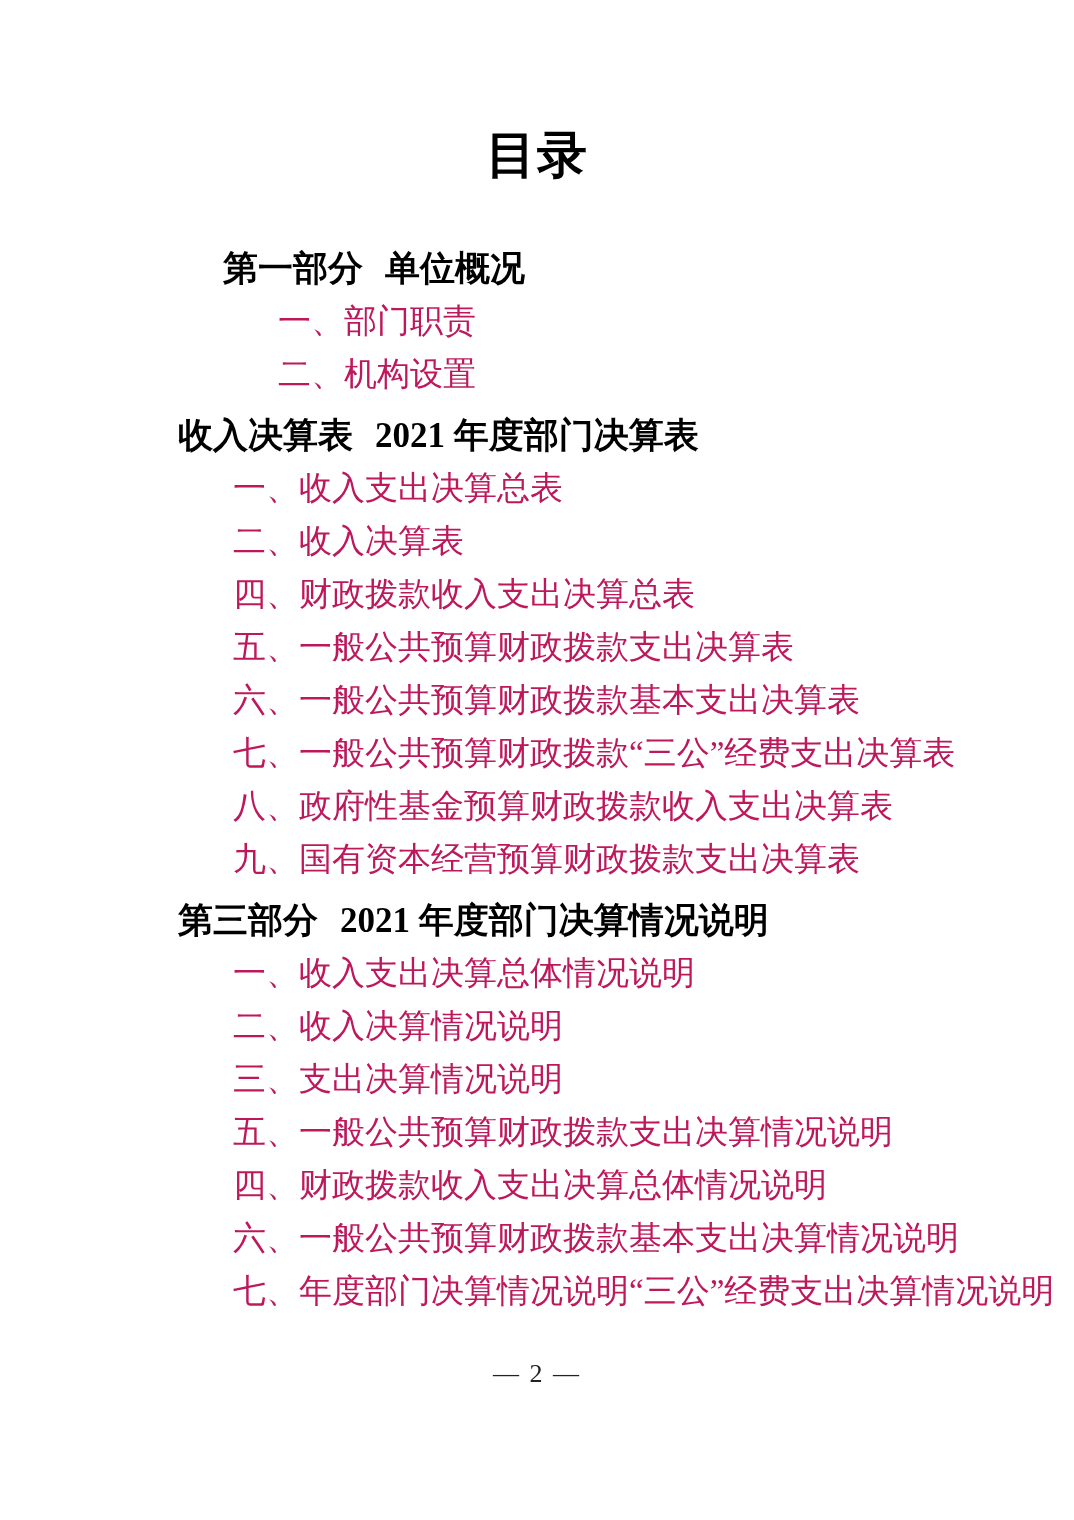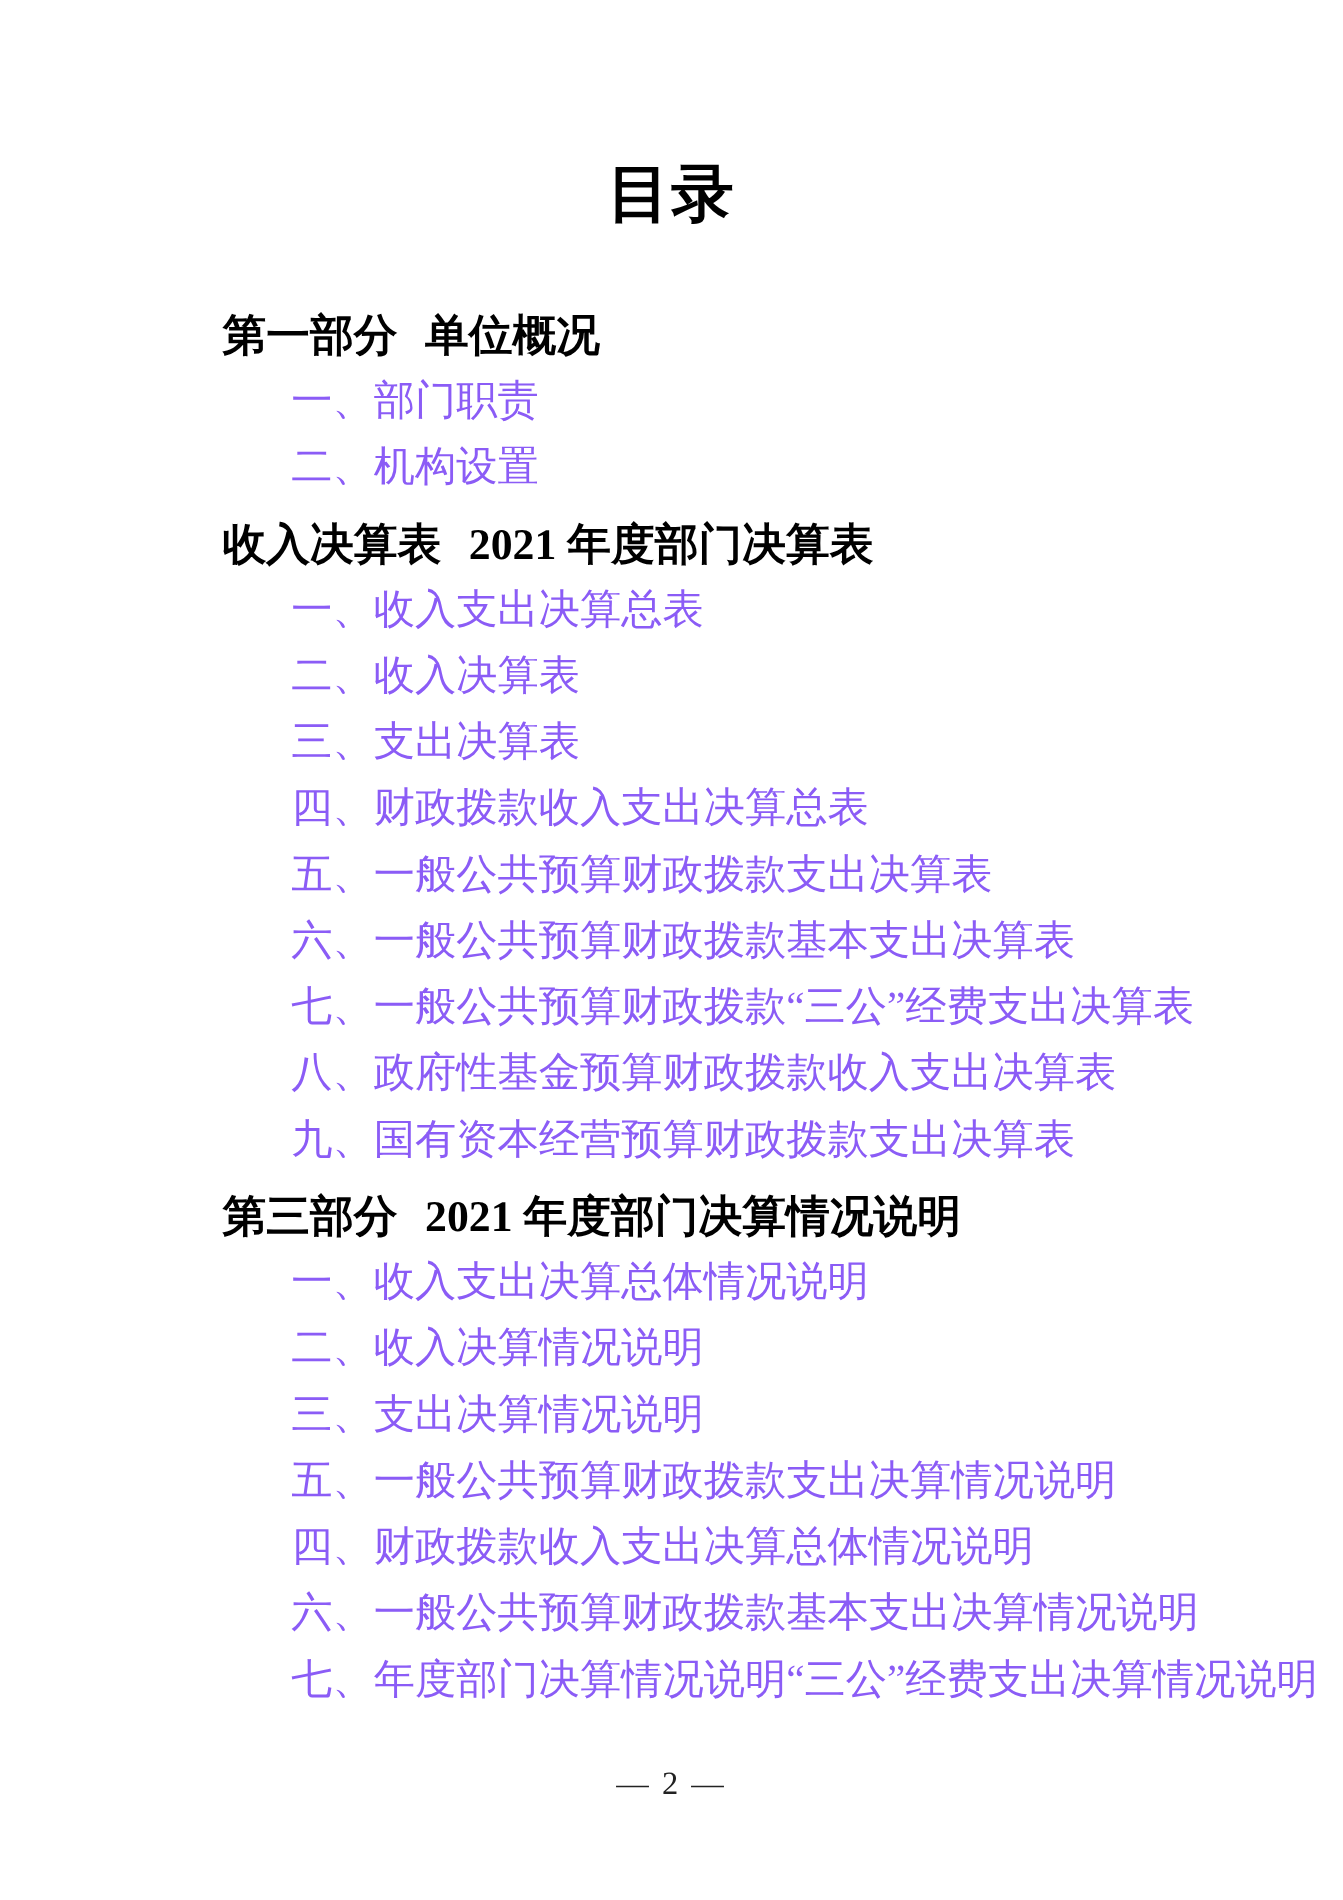--- a/index.html
+++ b/index.html
@@ -30,20 +30,21 @@
   }
   .toc {
     padding-left: 178px;
     padding-right: 70px;
   }
   .toc-section {
     margin-top: 8px;
   }
   .toc-section:first-child {
     margin-top: 58px;
+    margin-left: 45px;
   }
   .section-heading {
     margin: 0;
     font-size: 35px;
     line-height: 53px;
     font-weight: bold;
     color: #000000;
     white-space: nowrap;
   }
   .section-title {
@@ -51,21 +52,21 @@
   }
   .section-items {
     list-style: none;
     margin: 0;
     padding: 0 0 0 55px;
   }
   .toc-item {
     font-size: 33px;
     line-height: 53px;
     font-weight: normal;
-    color: #8b5cf6;
+    color: #be185d;
     white-space: nowrap;
   }
   .page-footer {
     margin-top: 41px;
     text-align: center;
     font-size: 26px;
     line-height: 30px;
     color: #222222;
     letter-spacing: 2px;
   }
@@ -87,21 +88,20 @@
         </ul>
   </section>
 
   <section class="toc-section">
     <h2 class="section-heading">
       <span class="section-label">收入决算表</span><span class="section-title">2021 年度部门决算表</span>
     </h2>
     <ul class="section-items">
           <li class="toc-item">一、收入支出决算总表</li>
           <li class="toc-item">二、收入决算表</li>
-          <li class="toc-item">三、支出决算表</li>
           <li class="toc-item">四、财政拨款收入支出决算总表</li>
           <li class="toc-item">五、一般公共预算财政拨款支出决算表</li>
           <li class="toc-item">六、一般公共预算财政拨款基本支出决算表</li>
           <li class="toc-item">七、一般公共预算财政拨款“三公”经费支出决算表</li>
           <li class="toc-item">八、政府性基金预算财政拨款收入支出决算表</li>
           <li class="toc-item">九、国有资本经营预算财政拨款支出决算表</li>
         </ul>
   </section>
 
   <section class="toc-section">

